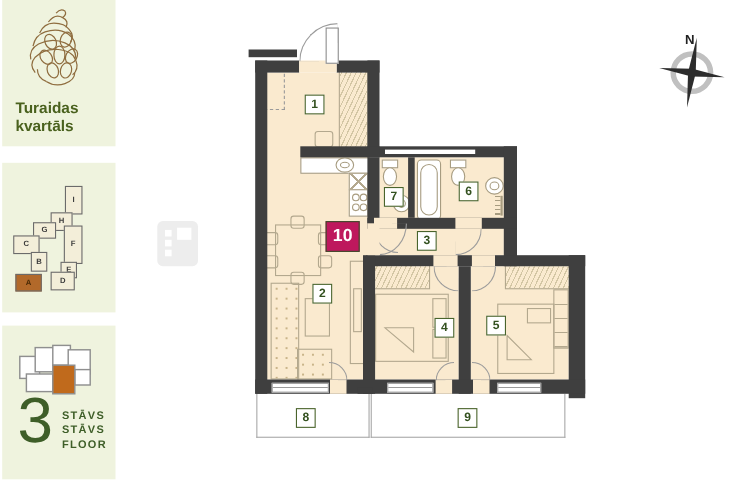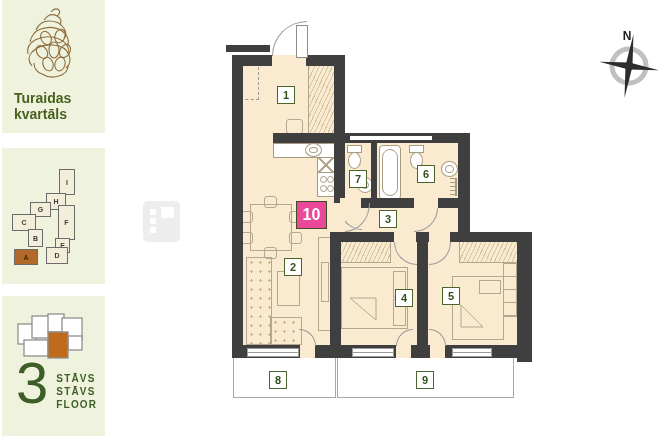--- a/index.html
+++ b/index.html
@@ -25,21 +25,21 @@
   .whitefurn{position:absolute;border:1px solid #a79c80;background:#fff;}
   .hatch{position:absolute;border:1px solid #b3a88e;
     background:repeating-linear-gradient(115deg,transparent 0 3px,#d3c6a4 3px 4px);}
   .arc{position:absolute;}
   .arc.tl{border-top:1px solid #9b9b9b;border-left:1px solid #9b9b9b;border-top-left-radius:100% 100%;}
   .arc.tr{border-top:1px solid #9b9b9b;border-right:1px solid #9b9b9b;border-top-right-radius:100% 100%;}
   .arc.bl{border-bottom:1px solid #9b9b9b;border-left:1px solid #9b9b9b;border-bottom-left-radius:100% 100%;}
   .arc.br{border-bottom:1px solid #9b9b9b;border-right:1px solid #9b9b9b;border-bottom-right-radius:100% 100%;}
   .rlabel{position:absolute;width:16px;height:16px;background:#fff;border:1px solid #4a642c;
     color:#33511f;font-weight:bold;font-size:11px;line-height:16px;text-align:center;z-index:30;}
-  .rlabel.big{width:29px;height:26px;background:#ec4899;border-color:#3c4c28;color:#fff;
+  .rlabel.big{width:29px;height:26px;background:#be185d;border-color:#3c4c28;color:#fff;
     font-size:16px;line-height:26px;}
   .chair{position:absolute;width:11px;height:10px;border:1px solid #b3a88e;border-radius:3px;}
   .dotpat{background-image:radial-gradient(#c9b489 1px,transparent 1.4px);background-size:9px 9px;}
   .burner{position:absolute;width:5px;height:5px;border:1px solid #a89b7e;border-radius:50%;}
   .basin{position:absolute;border:1px solid #a79c80;border-radius:50%;background:#fff;}
   .basin:after{content:"";position:absolute;left:3px;top:3px;right:3px;bottom:3px;
     border:1px solid #a79c80;border-radius:50%;}
   .toilet-tank{position:absolute;border:1px solid #a79c80;background:#fff;}
   .toilet-bowl{position:absolute;border:1px solid #a79c80;border-radius:50%;background:#fff;}
   .wm-text{position:absolute;left:186px;top:192px;width:484px;font-size:47px;letter-spacing:2px;

